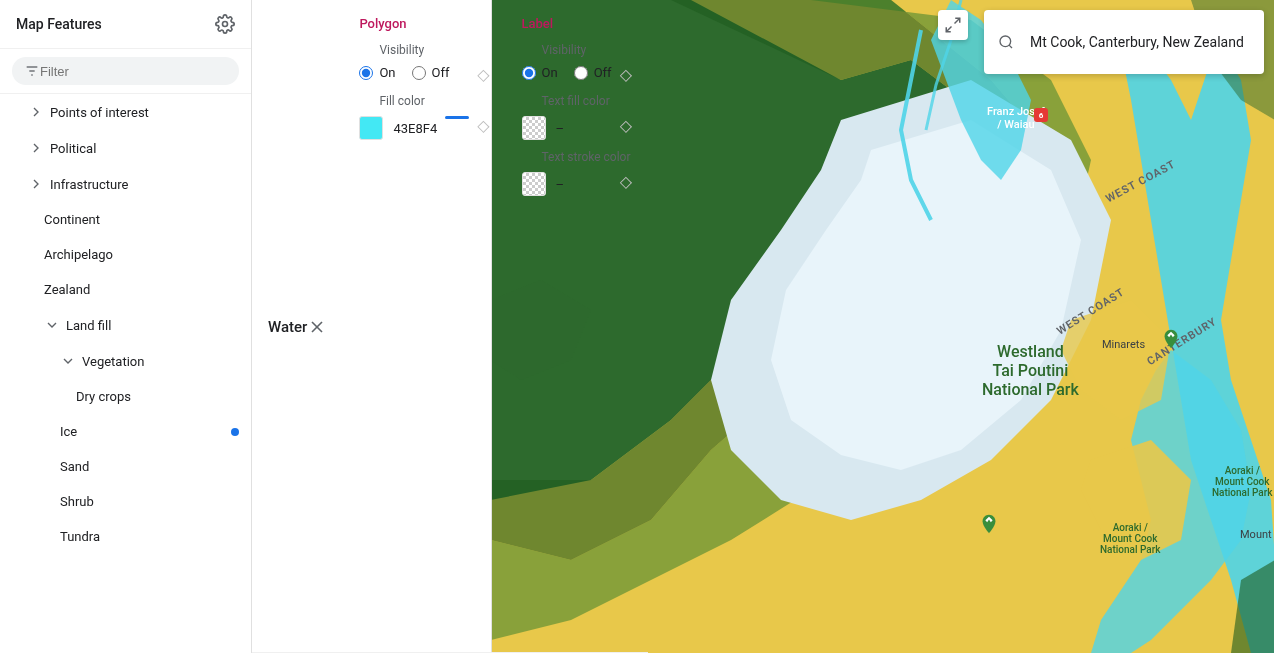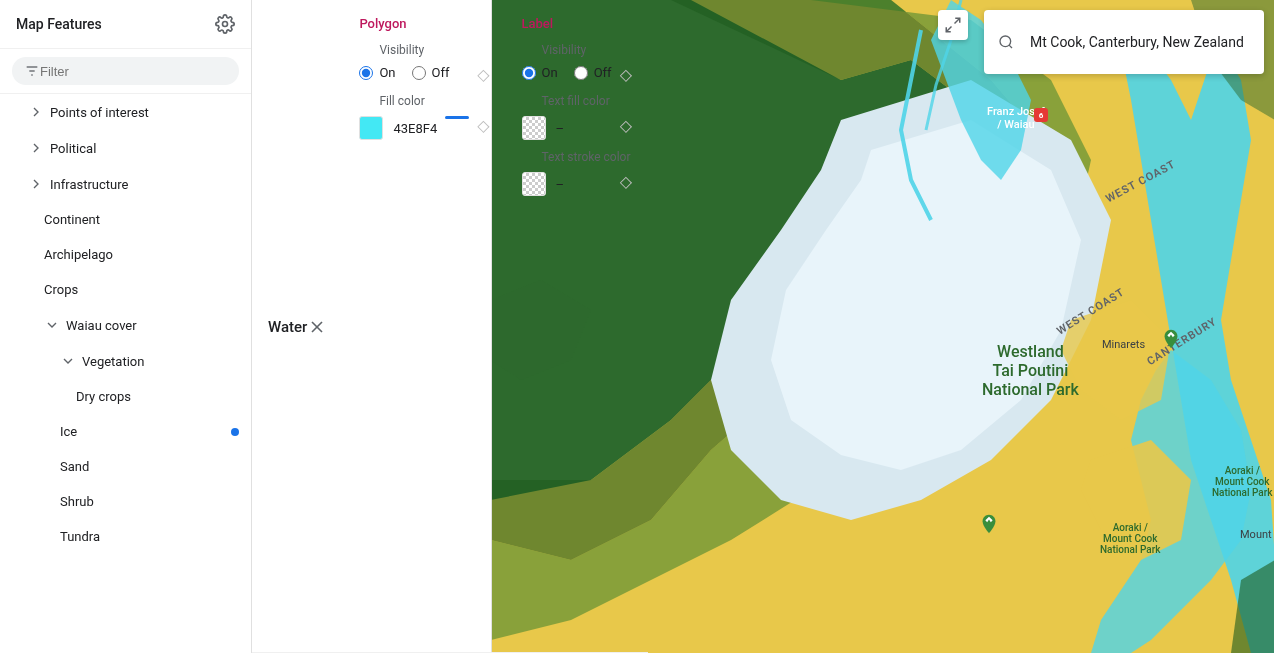--- a/index.html
+++ b/index.html
@@ -351,28 +351,28 @@
 
     <div class="nav-item indent-2">
       <span class="nav-item-label">Continent</span>
     </div>
 
     <div class="nav-item indent-2">
       <span class="nav-item-label">Archipelago</span>
     </div>
 
     <div class="nav-item indent-2">
-      <span class="nav-item-label">Crops</span>
+      <span class="nav-item-label">Zealand</span>
     </div>
 
     <div class="nav-item indent-2">
       <svg class="chevron" viewBox="0 0 24 24" fill="none" stroke="currentColor" stroke-width="2">
           <polyline points="6 9 12 15 18 9"></polyline>
         </svg>
-      <span class="nav-item-label">Waiau cover</span>
+      <span class="nav-item-label">Land fill</span>
     </div>
 
     <div class="nav-item indent-3">
       <svg class="chevron" viewBox="0 0 24 24" fill="none" stroke="currentColor" stroke-width="2">
           <polyline points="6 9 12 15 18 9"></polyline>
         </svg>
       <span class="nav-item-label">Vegetation</span>
     </div>
 
 

